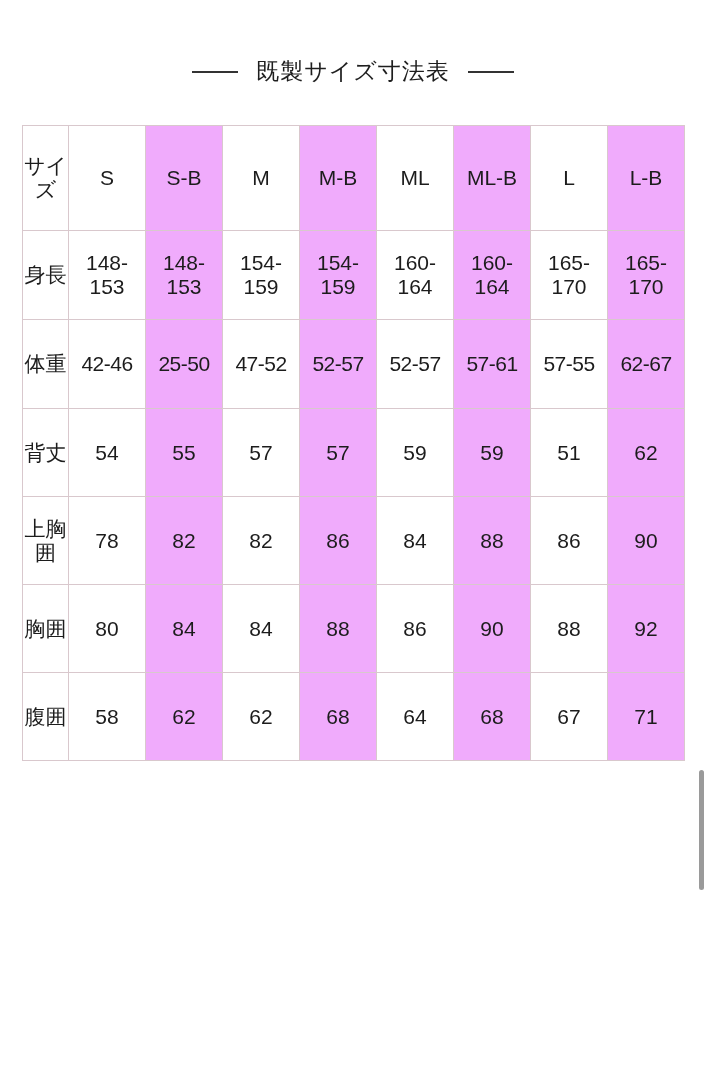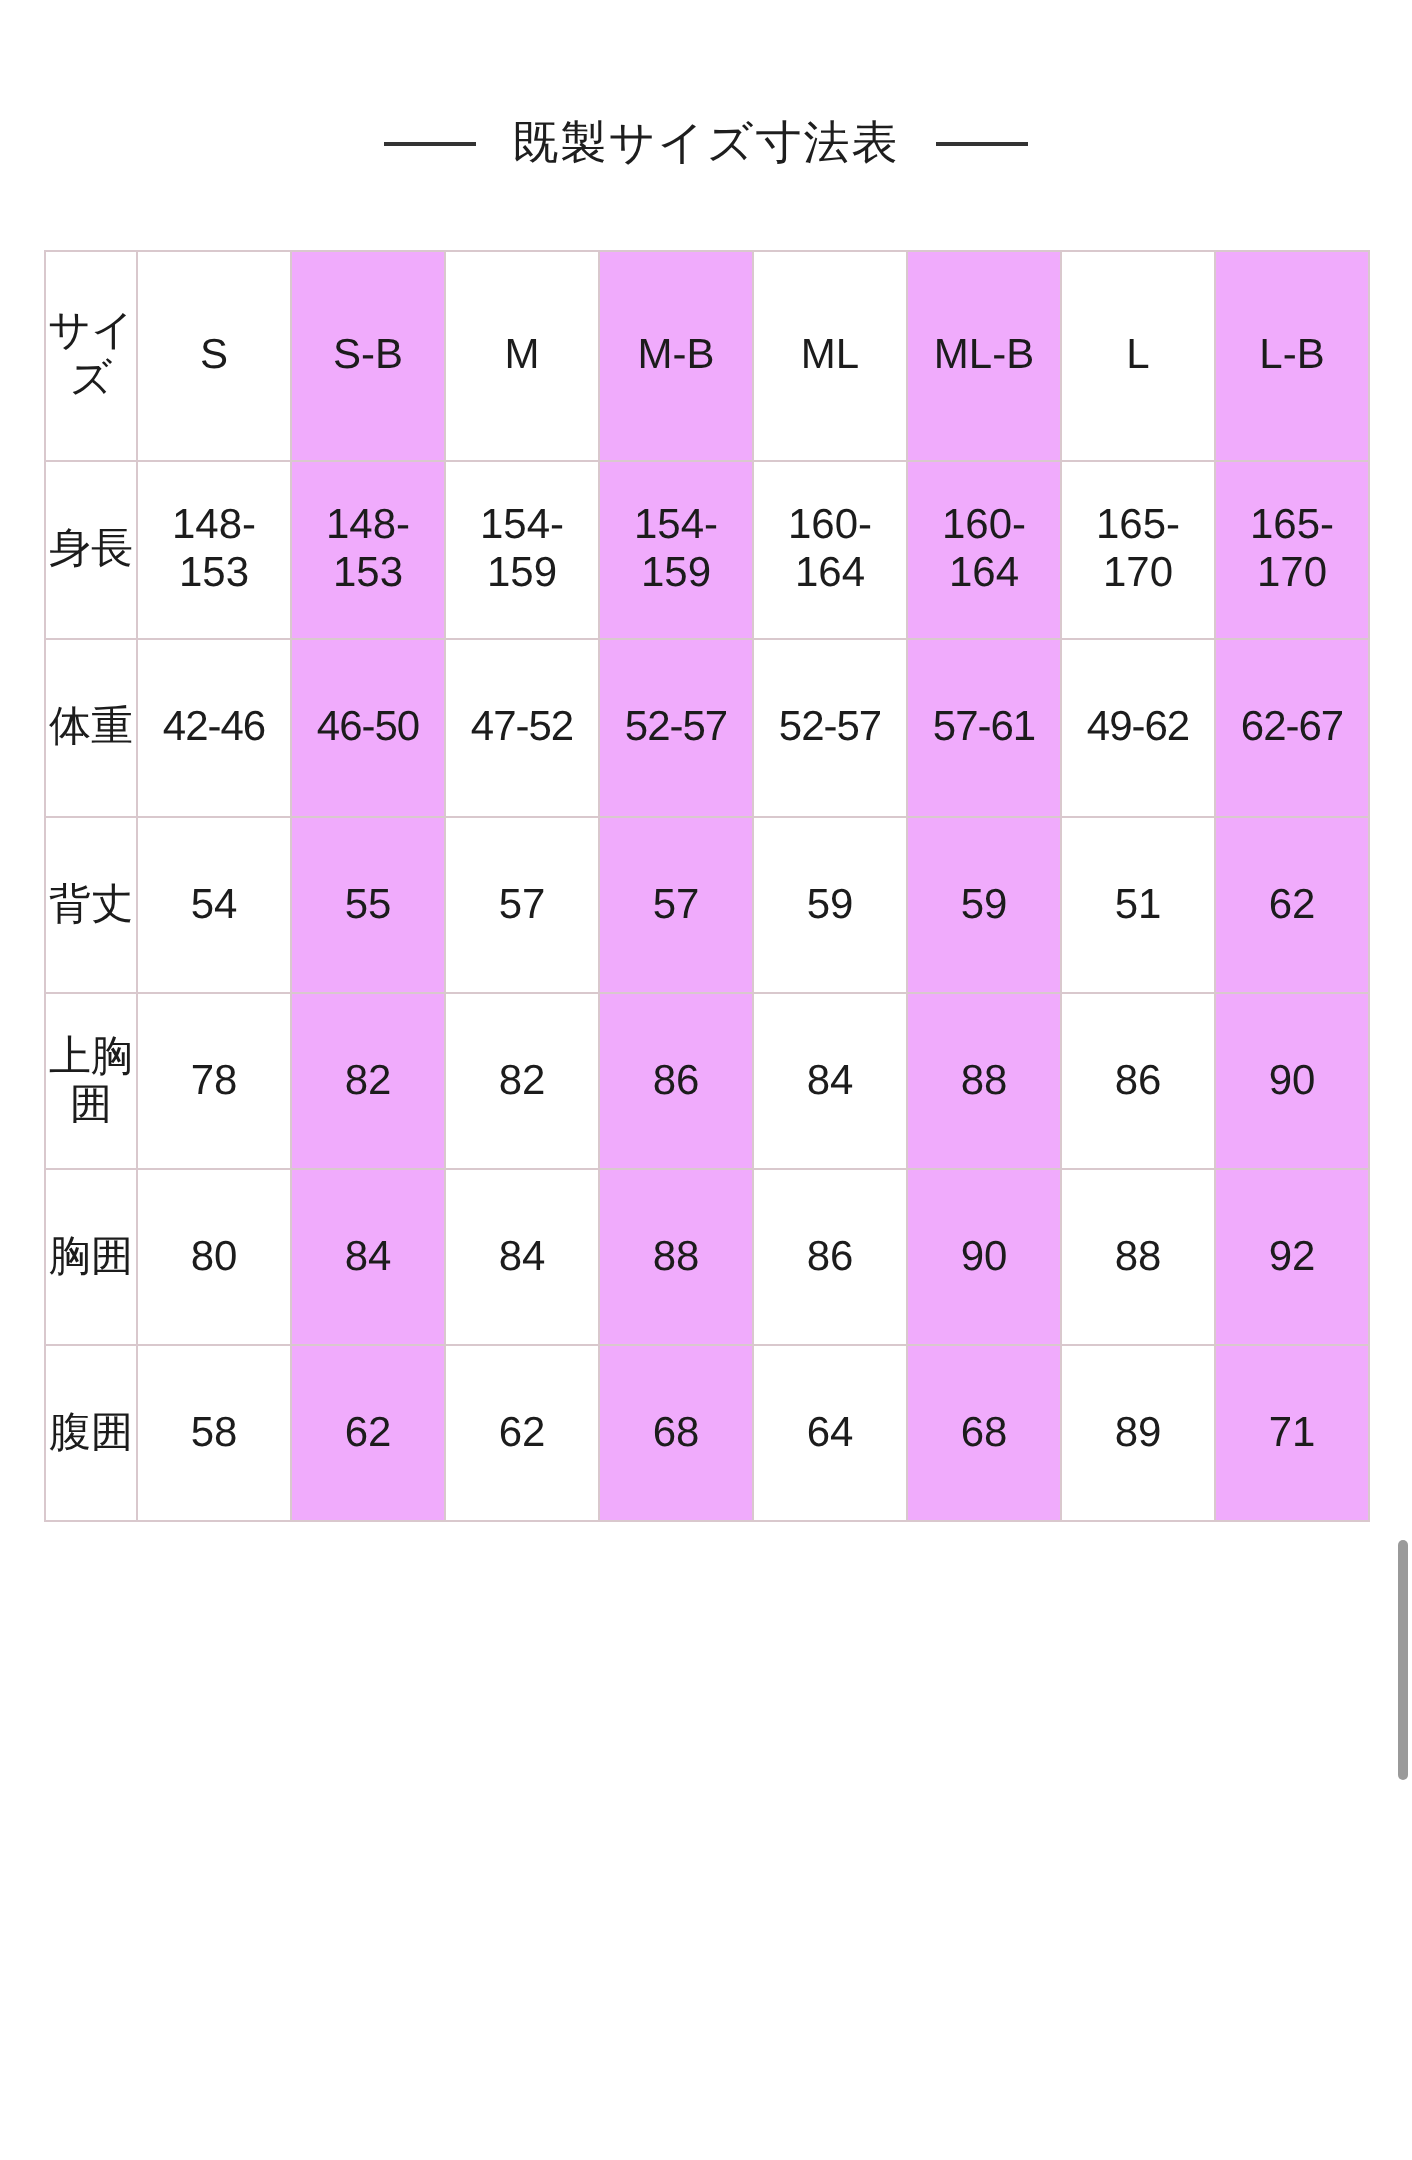--- a/index.html
+++ b/index.html
@@ -150,26 +150,26 @@
           <td class="tint val-2line">154-<br>159</td>
           <td class="val-2line">160-<br>164</td>
           <td class="tint val-2line">160-<br>164</td>
           <td class="val-2line">165-<br>170</td>
           <td class="tint val-2line">165-<br>170</td>
         </tr>
 
         <tr class="r-tall">
           <th class="rowhead">体重</th>
           <td class="val-tight">42-46</td>
-          <td class="tint val-tight">46-50</td>
+          <td class="tint val-tight">25-50</td>
           <td class="val-tight">47-52</td>
           <td class="tint val-tight">52-57</td>
           <td class="val-tight">52-57</td>
           <td class="tint val-tight">57-61</td>
-          <td class="val-tight">49-62</td>
+          <td class="val-tight">57-55</td>
           <td class="tint val-tight">62-67</td>
         </tr>
 
 
         <tr class="r-mid">
           <th class="rowhead">背丈</th>
           <td>54</td>
           <td class="tint">55</td>
           <td>57</td>
           <td class="tint">57</td>
@@ -204,21 +204,21 @@
         </tr>
 
         <tr class="r-mid">
           <th class="rowhead">腹囲</th>
           <td>58</td>
           <td class="tint">62</td>
           <td>62</td>
           <td class="tint">68</td>
           <td>64</td>
           <td class="tint">68</td>
-          <td>89</td>
+          <td>67</td>
           <td class="tint">71</td>
         </tr>
 
 
       </tbody>
     </table>
   </div>
 
   <div class="scrollbar"></div>
 </div>

